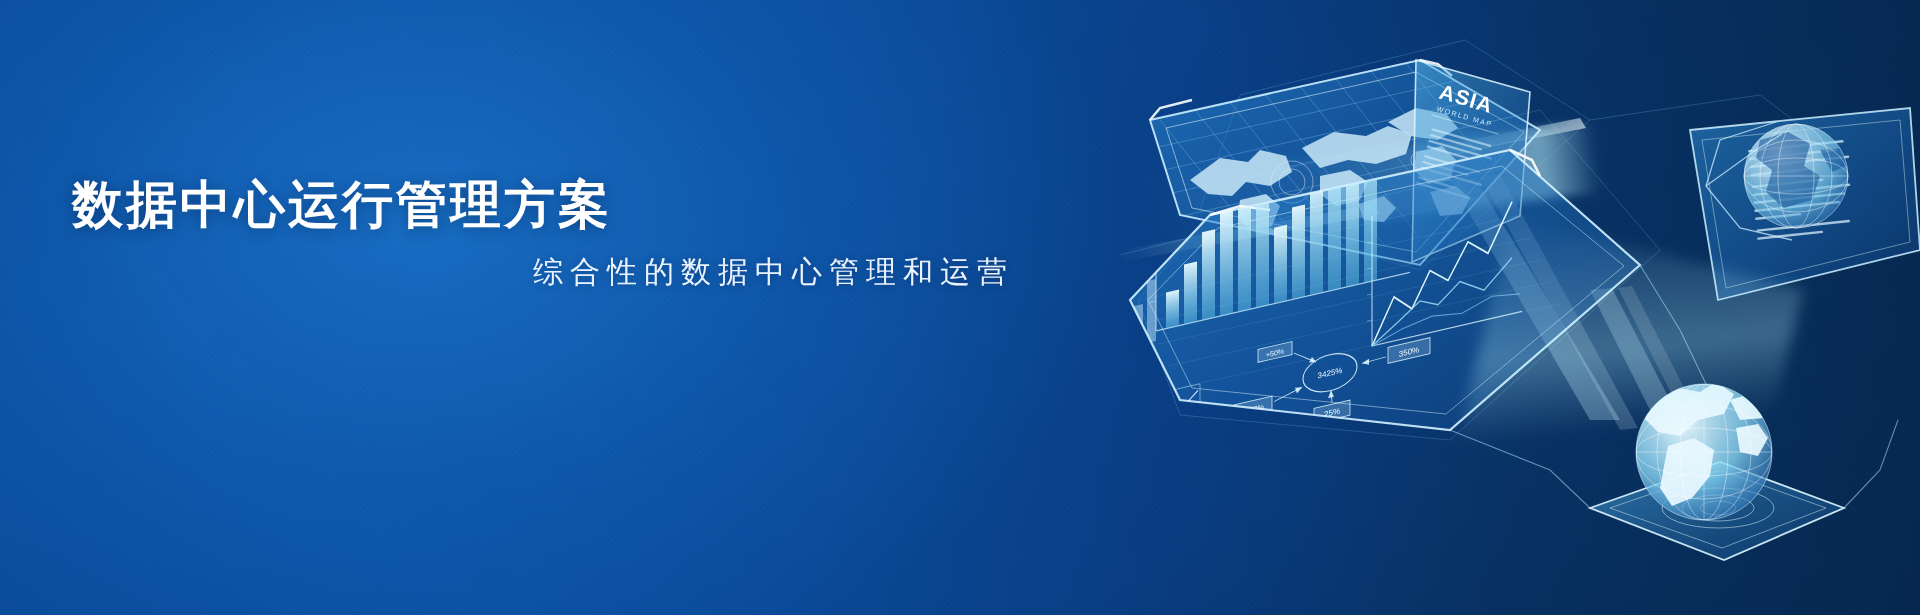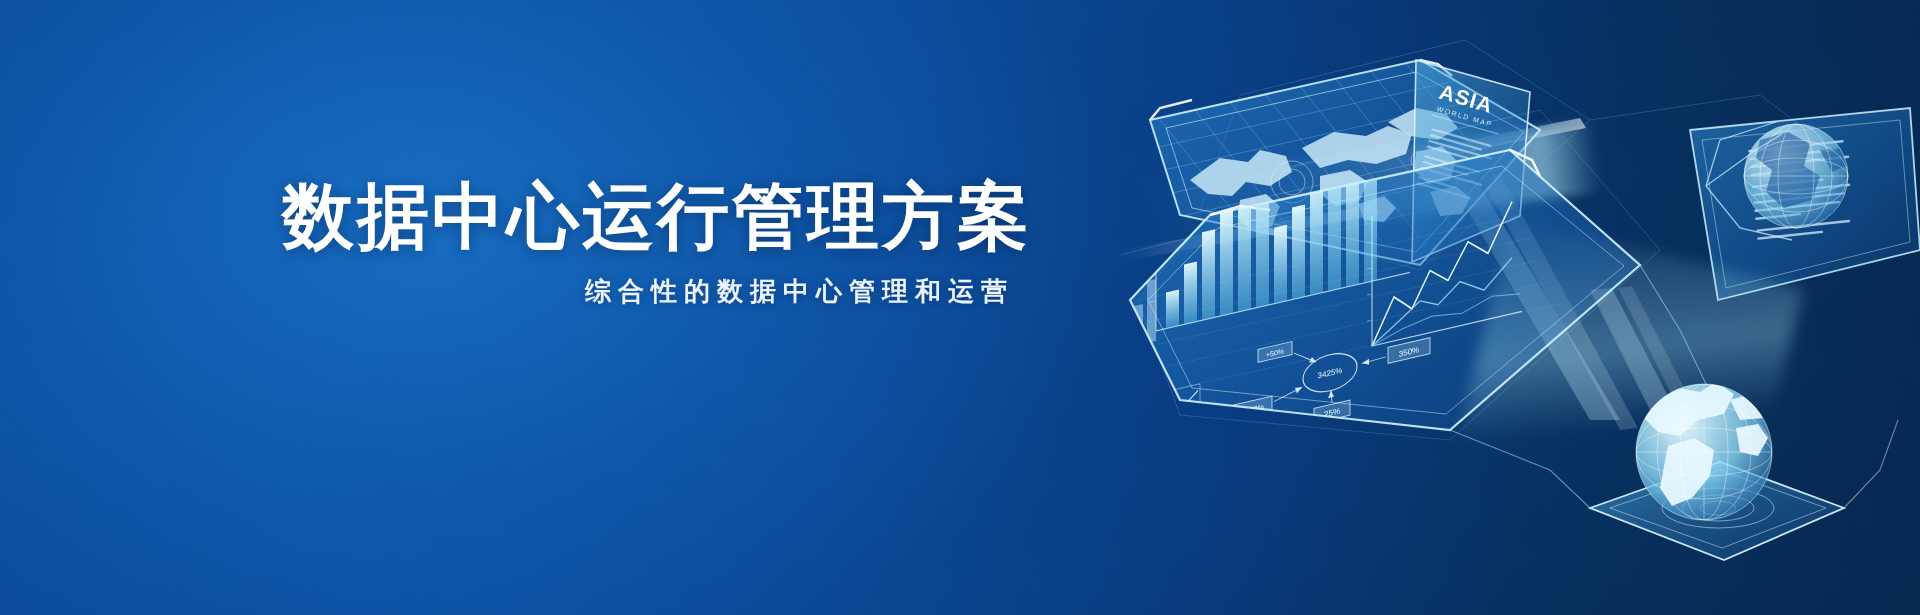--- a/index.html
+++ b/index.html
@@ -38,35 +38,34 @@
   
   .text-block {
     position: absolute;
     left: 72px;
     top: 178px;
     width: 960px;
     z-index: 40;
   }
   .headline {
     color: #ffffff;
-    font-size: 72px;
+    font-size: 51px;
     line-height: 1.06;
     font-weight: 700;
     letter-spacing: 3px;
     white-space: nowrap;
     text-shadow: 0 2px 14px rgba(2,26,62,0.45);
-    text-align: right;
   }
   .subline {
     margin-top: 20px;
     text-align: right;
     padding-right: 18px;
     color: #eaf3ff;
-    font-size: 26px;
-    font-weight: 700;
+    font-size: 30px;
+    font-weight: 400;
     letter-spacing: 7px;
     white-space: nowrap;
     text-shadow: 0 1px 8px rgba(2,26,62,0.4);
   }
 
   
   .graphic {
     position: absolute;
     left: 1120px;
     top: 0px;

